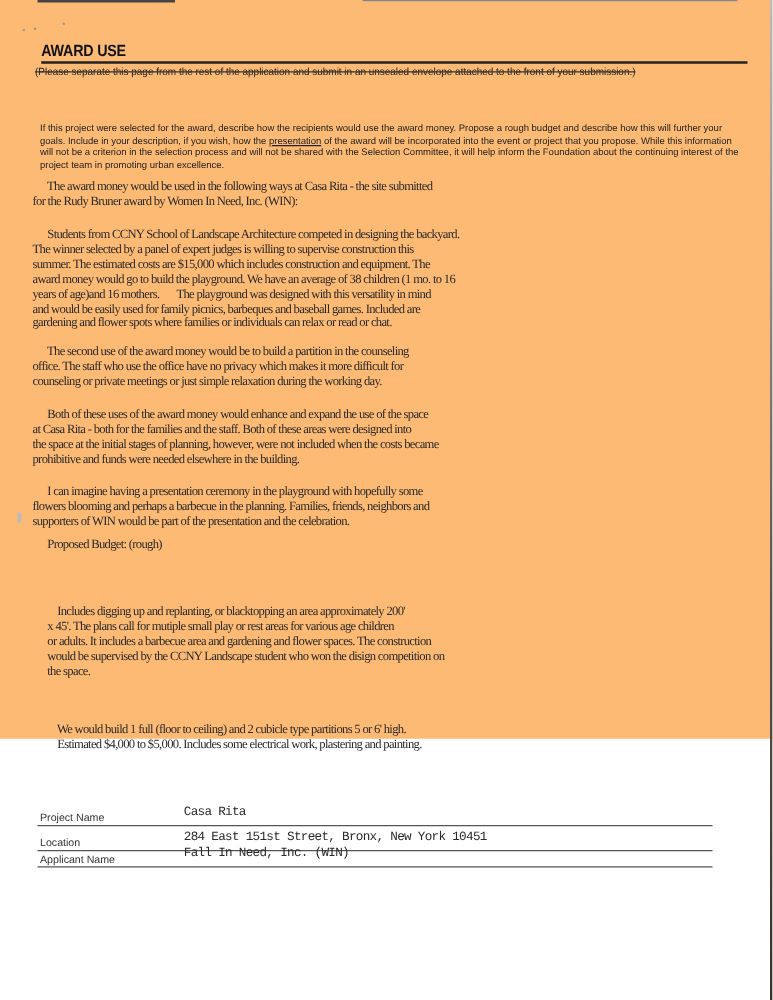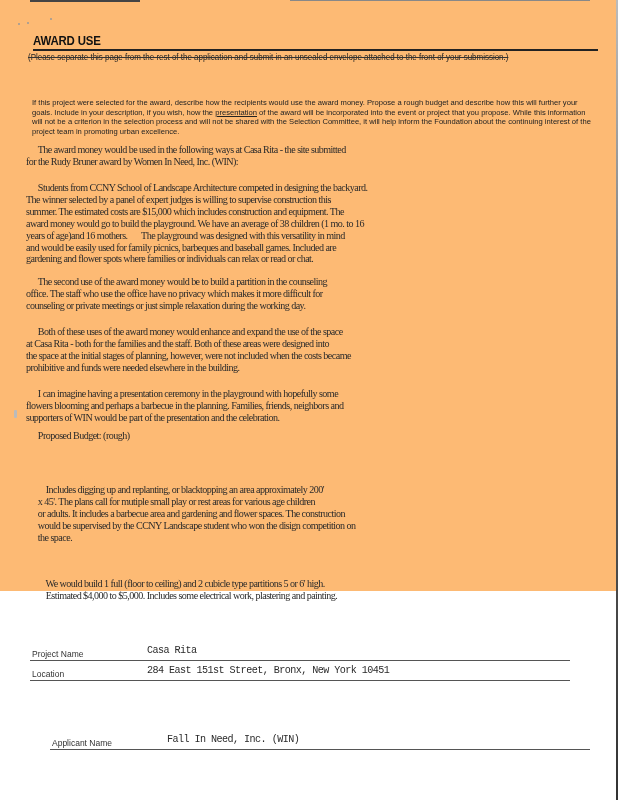--- a/index.html
+++ b/index.html
@@ -136,21 +136,21 @@
       position: absolute;
       left: 117px; bottom: 5px;
       font-family: "Liberation Mono", monospace;
       font-size: 10.1px;
       color: #2a2a2a;
       letter-spacing: -0.55px;
       white-space: pre;
     }
     .row-project { top: 639px; }
     .row-location { top: 627px; margin-top: 32px; }
-    .row-applicant { top: 728px; margin-left: 20px; }
+    .row-applicant { top: 672px; }
   </style>
 </head>
 <body>
 
 <div class="page">
   <div class="scan-top-bar"></div>
   <div class="scan-top-bar2"></div>
   <div class="scan-right-edge"></div>
   <div class="speck" style="left:18px;top:23px;"></div>
   <div class="speck" style="left:27px;top:22px;"></div>

